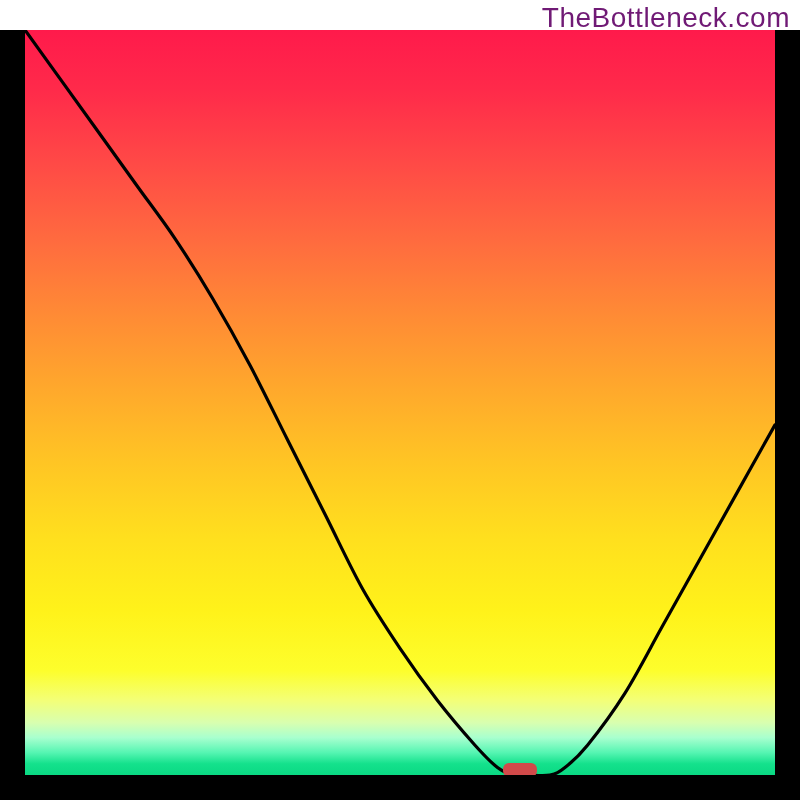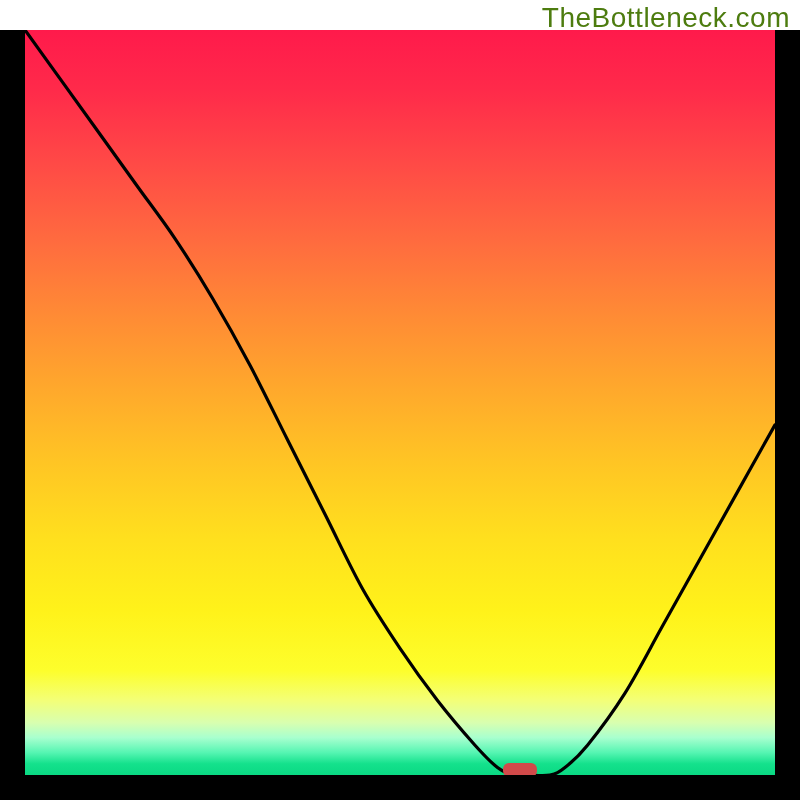--- a/index.html
+++ b/index.html
@@ -15,21 +15,21 @@
     position: relative;
     width: 800px;
     height: 800px;
   }
   .watermark {
     position: absolute;
     top: 2px;
     right: 10px;
     font-size: 28px;
     font-weight: 500;
-    color: #4d7c0f;
+    color: #701a75;
     letter-spacing: 0.5px;
     z-index: 5;
     user-select: none;
   }
   .frame {
     position: absolute;
     left: 0;
     top: 30px;
     width: 800px;
     height: 770px;

